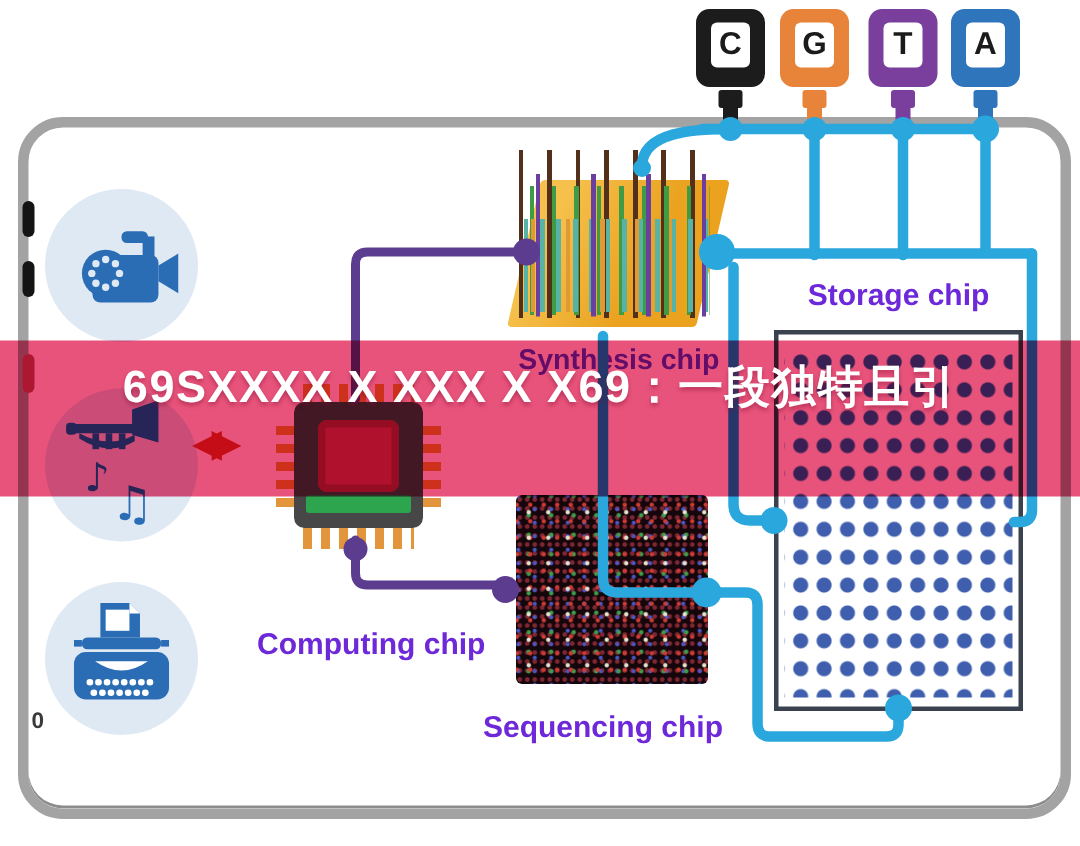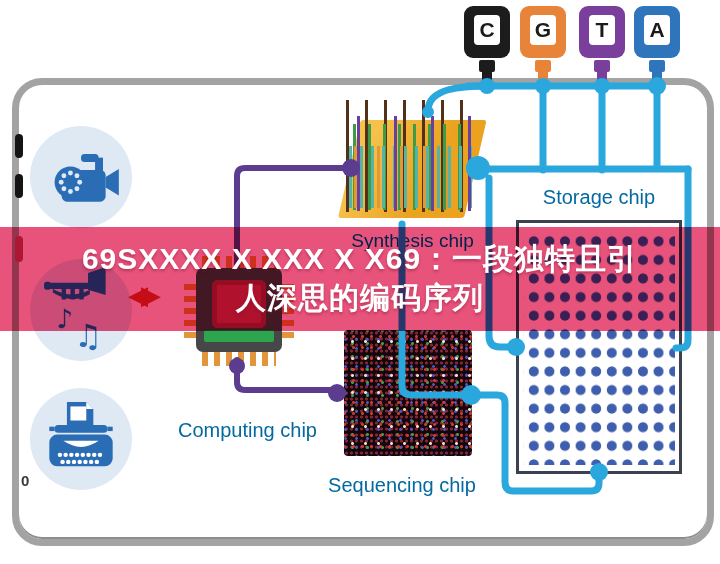--- a/index.html
+++ b/index.html
@@ -58,21 +58,21 @@
     background-position:2px 3px,5px 1px,1px 7px,7px 5px,0 0;}
 
   
   #storage-box{left:516px;top:220px;width:166px;height:254px;box-sizing:border-box;
                border:3px solid #39424e;background:#fff;}
   #storage-dots{left:4px;top:6px;right:4px;bottom:6px;
     background-image:radial-gradient(circle,#3f5fae 4.6px,rgba(63,95,174,0) 5.4px);
     background-size:15.6px 18.6px;background-position:3px 3px;}
 
   
-  .chip-label{font-weight:normal;color:#0369a1;font-size:20px;text-align:center;white-space:nowrap;}
+  .chip-label{font-weight:bold;color:#6d28d9;font-size:20px;text-align:center;white-space:nowrap;}
 
   
   .bottle-body{width:46px;height:52px;border-radius:9px;}
   .bottle-inner{position:absolute;left:10px;top:9px;width:26px;height:30px;background:#fff;border-radius:4px;
                 display:flex;align-items:center;justify-content:center;
                 font-weight:bold;font-size:21px;color:#1b1b1b;}
   .stem1{width:16px;height:12px;border-radius:2px;}
   .stem2{width:10px;height:22px;border-radius:2px;}
 
   
@@ -241,16 +241,15 @@
     <g fill="#5b3c8f">
       <circle cx="351" cy="168" r="9"></circle>
       <circle cx="237" cy="366" r="8"></circle>
       <circle cx="337" cy="393" r="9"></circle>
     </g>
   </svg>
 
   <div class="abs" id="banner-tint" style="background: rgb(232, 83, 123);"></div>
   <div class="abs" id="banner-text">
     <div>69SXXXX X XXX X X69：一段独特且引</div>
-    <div>人深思的编码序列</div>
   </div>
 
 </div>
 
 </body></html>

